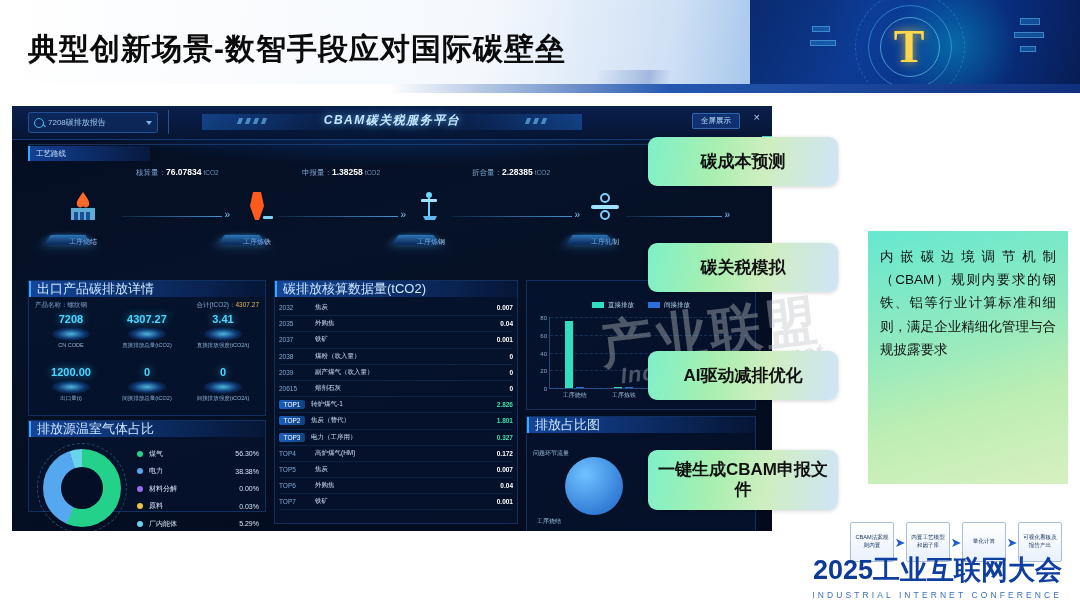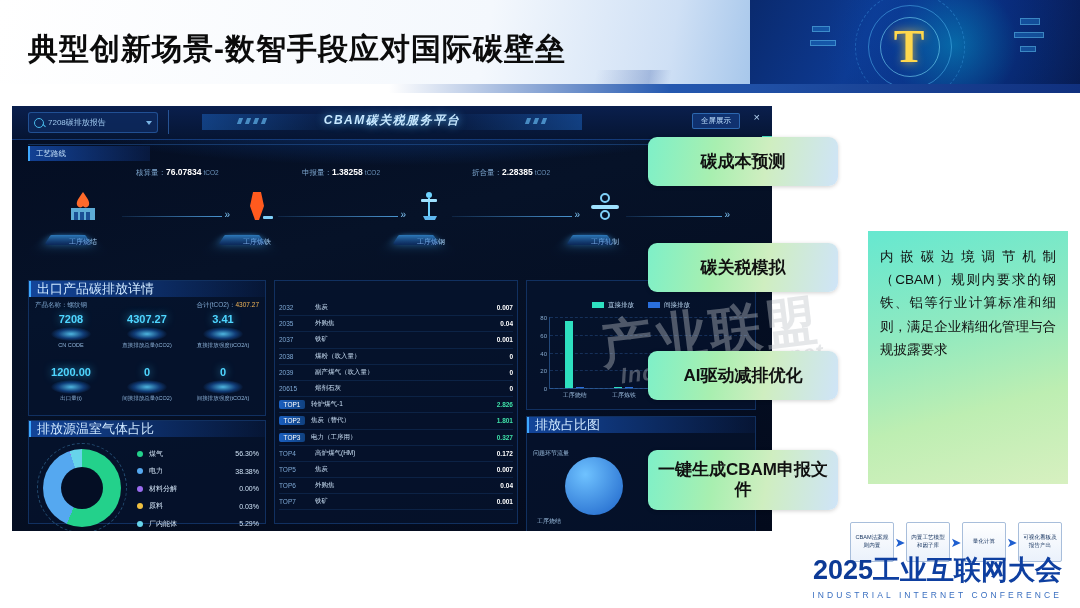--- a/index.html
+++ b/index.html
@@ -397,21 +397,21 @@
           <div class="kpi-l">间接排放总量(tCO2)</div>
         </div>
         <div class="kpi">
           <div class="kpi-v">0</div>
           <div class="kpi-disc"></div>
           <div class="kpi-l">间接排放强度(tCO2/t)</div>
         </div>
       </div>
     </div>
 
-    <div class="panel" style="left:16px;top:314px;width:238px;height:104px;">
+    <div class="panel" style="left:16px;top:314px;width:238px;height:92px;">
       <div class="panel-hd">排放源温室气体占比</div>
       <div class="donut-wrap">
         <div class="donut-ring"></div>
         <div class="donut"></div>
         <div class="donut-hole"></div>
       </div>
       <div class="legend">
         <div class="lg-row">
           <span class="lg-dot" style="background:#23d18b"></span>
           <span class="lg-n">煤气</span>
@@ -434,20 +434,21 @@
         </div>
         <div class="lg-row">
           <span class="lg-dot" style="background:#67d4ea"></span>
           <span class="lg-n">厂内能体</span>
           <span class="lg-p">5.29%</span>
         </div>
       </div>
     </div>
 
     <div class="panel" style="left:262px;top:174px;width:244px;height:244px;">
+      <div class="panel-hd">碳排放核算数据量(tCO2)</div>
       <div class="tbl">
         <div class="tr">
             <span class="tc-code">2032</span>
             <span class="tc-name">焦炭</span>
             <span class="tc-val">0.007</span>
           </div>
         <div class="tr">
             <span class="tc-code">2035</span>
             <span class="tc-name">外购焦</span>
             <span class="tc-val">0.04</span>

